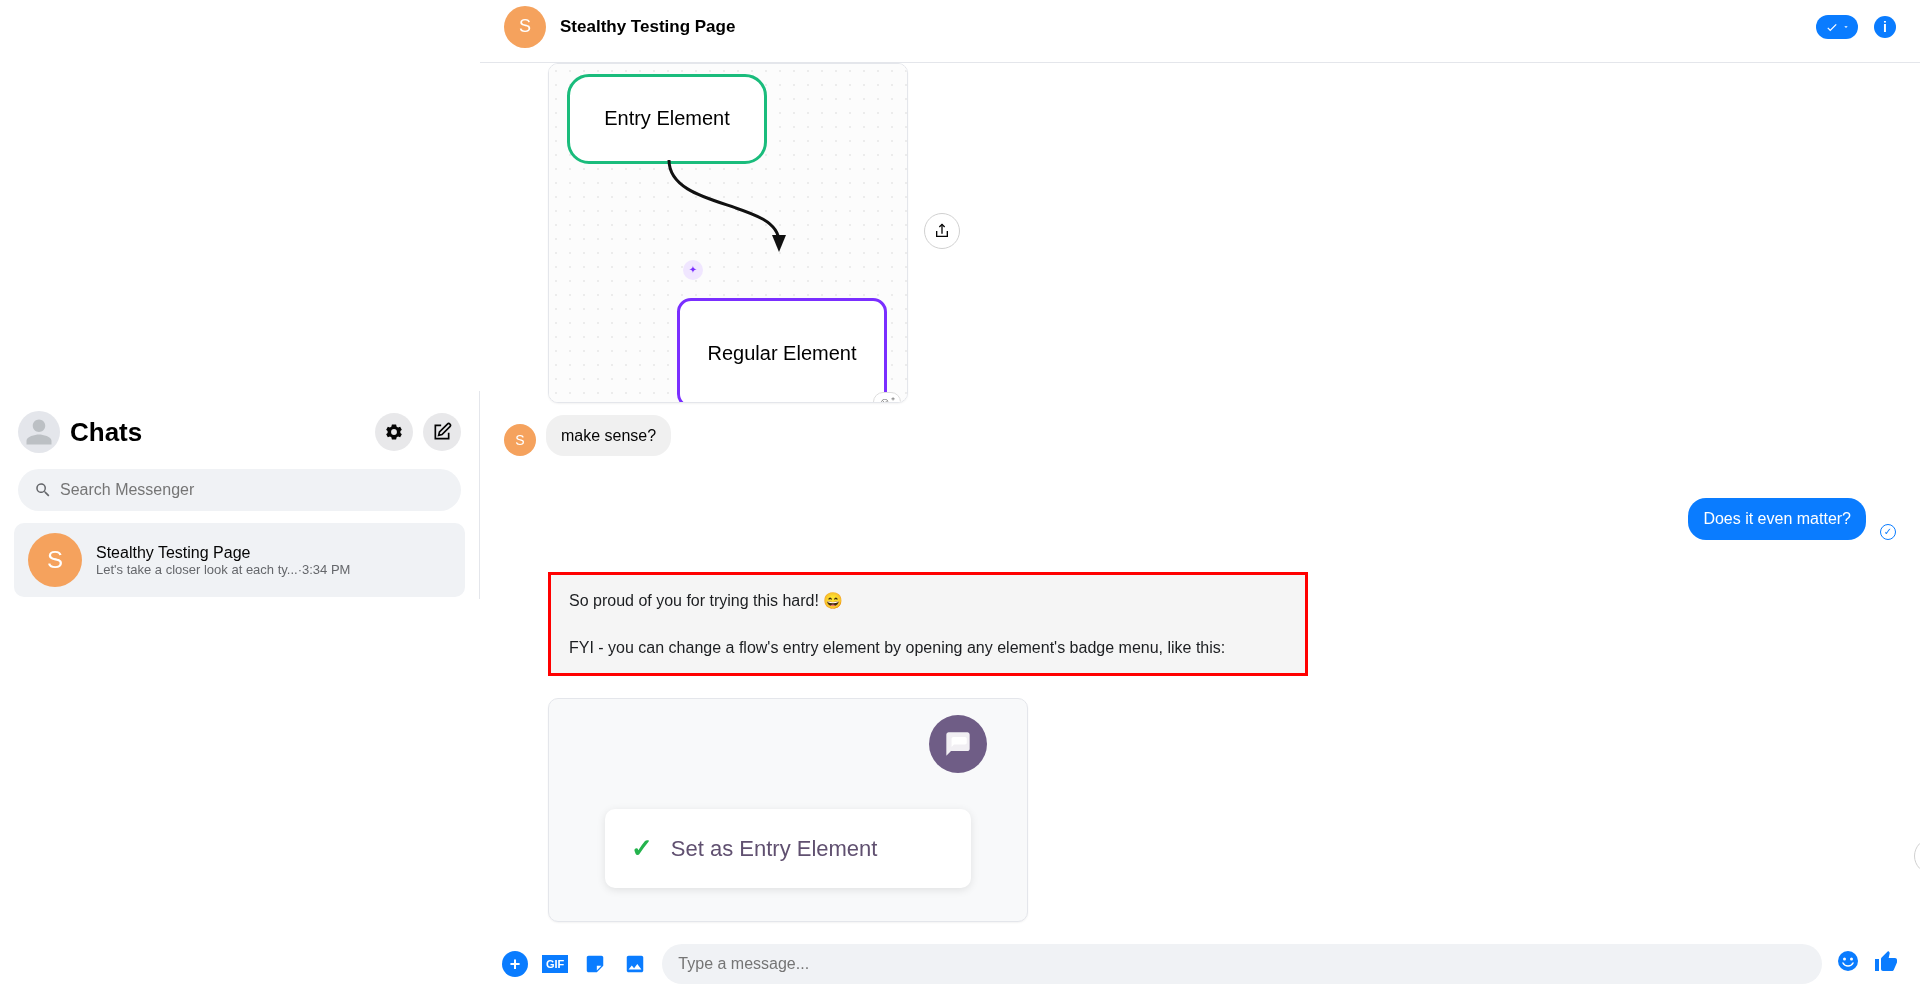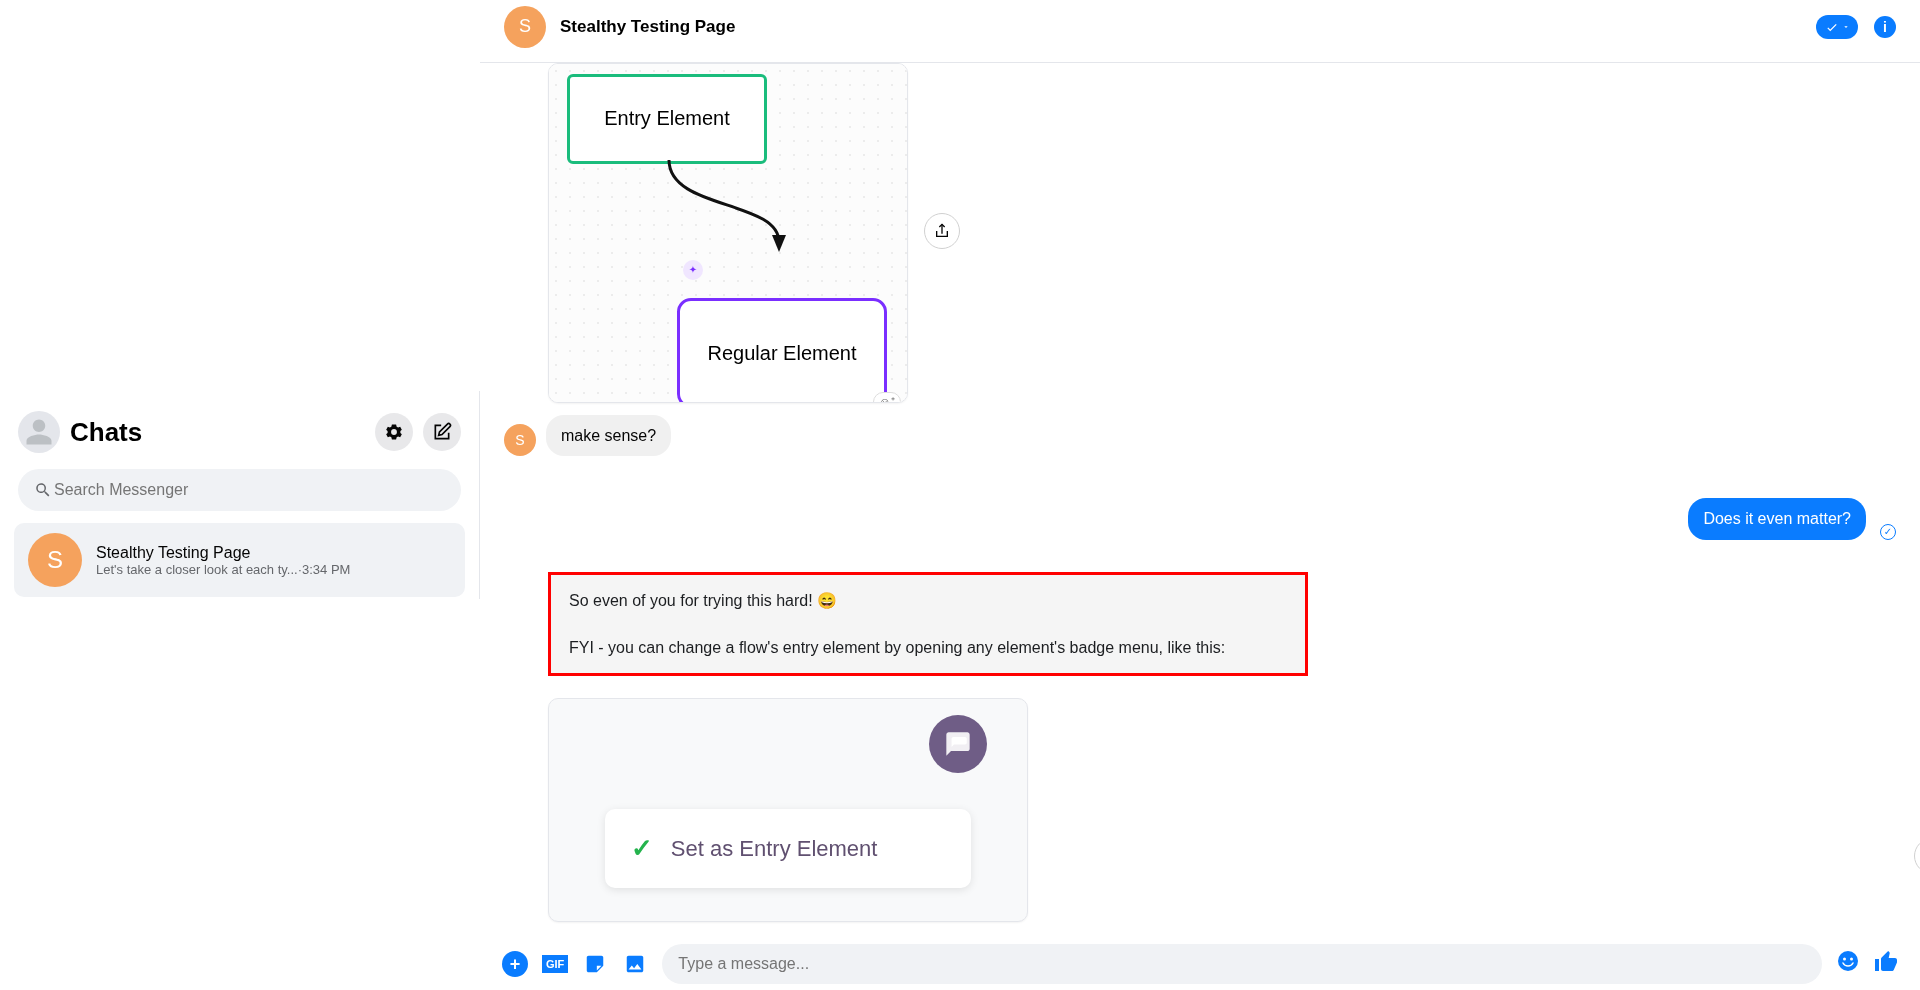--- a/index.html
+++ b/index.html
@@ -8,21 +8,21 @@
 .app { display: flex; height: 100%; align-items: center; }
 
 
 .sidebar { width: 480px; border-right: 1px solid #e4e6eb; display: flex; flex-direction: column; }
 .sb-header { display: flex; align-items: center; padding: 20px 18px 10px; gap: 10px; }
 .sb-avatar-placeholder { width: 42px; height: 42px; border-radius: 50%; background: #e4e6eb; display: flex; align-items: center; justify-content: center; }
 .sb-avatar-placeholder svg { fill: #bcc0c4; }
 .sb-title { font-size: 26px; font-weight: 700; flex: 1; }
 .sb-actions { display: flex; gap: 10px; }
 .sb-icon-btn { width: 38px; height: 38px; border-radius: 50%; background: #e8e8ea; display: flex; align-items: center; justify-content: center; cursor: pointer; }
-.sb-search { margin: 6px 18px 10px; background: #f0f2f5; border-radius: 50px; height: 42px; display: flex; align-items: center; padding: 0 16px; gap: 2px; }
+.sb-search { margin: 6px 18px 10px; background: #f0f2f5; border-radius: 50px; height: 42px; display: flex; align-items: center; padding: 0 16px; gap: 8px; }
 .sb-search input { border: none; background: transparent; outline: none; font-size: 16px; flex: 1; color: #606770; }
 .sb-search svg { fill: #65676b; }
 
 .conv-list { flex: 1; padding: 2px 14px; }
 .conv-item { display: flex; align-items: center; gap: 14px; padding: 10px 14px; border-radius: 10px; cursor: pointer; }
 .conv-item.active { background: #f0f2f5; }
 .conv-avatar { width: 54px; height: 54px; border-radius: 50%; background: #f5a25d; display: flex; align-items: center; justify-content: center; color: #fff; font-size: 24px; font-weight: 500; }
 .conv-text { flex: 1; min-width: 0; }
 .conv-name { font-size: 16px; color: #050505; }
 .conv-sub { font-size: 13px; color: #65676b; display: flex; align-items: center; }
@@ -48,21 +48,21 @@
 .bubble.blue { background: #0a7cff; color: #fff; }
 
 
 .attach { background: #fff; border: 1px solid #e4e6eb; border-radius: 10px; box-shadow: 0 1px 2px rgba(0,0,0,0.05); overflow: hidden; position: relative; }
 .share-btn { width: 36px; height: 36px; border-radius: 50%; border: 1px solid #d0d0d0; background: #fff; display: flex; align-items: center; justify-content: center; cursor: pointer; position: absolute; }
 
 
 .attach1-wrap { display: flex; align-items: flex-start; }
 .attach1 { width: 360px; height: 340px; border-radius: 10px; overflow: hidden; border: 1px solid #e4e6eb; position: relative; margin-left: 44px; }
 .diagram-grid { position: absolute; inset: 0; background: #fcfcfc; background-image: radial-gradient(#ececec 1px, transparent 1px); background-size: 14px 14px; }
-.box-entry { position: absolute; left: 18px; top: 10px; width: 200px; height: 90px; border: 3px solid #1abc7c; border-radius: 6px; display: flex; align-items: center; justify-content: center; font-size: 20px; font-weight: 500; background: #fff; }
+.box-entry { position: absolute; left: 18px; top: 10px; width: 200px; height: 90px; border: 3px solid #1abc7c; border-radius: 22px; display: flex; align-items: center; justify-content: center; font-size: 20px; font-weight: 500; background: #fff; }
 .box-regular { position: absolute; left: 128px; top: 190px; width: 210px; height: 110px; border: 3px solid #7a2eff; border-radius: 14px; display: flex; align-items: center; justify-content: center; font-size: 20px; font-weight: 500; text-align: center; background: #fff; line-height:1.2;margin-top:44px;}
 .arrow-svg { position: absolute; left: 110px; top: 96px; }
 .small-badge { position: absolute; left: 134px; top: 196px; width: 20px; height: 20px; border-radius: 50%; background: #f0e6ff; display: flex; align-items: center; justify-content: center; color:#7a2eff; font-size:10px;}
 .react-badge { position: absolute; right: 6px; bottom: -10px; width: 28px; height: 20px; background: #fff; border: 1px solid #ddd; border-radius: 12px; display:flex; align-items:center; justify-content:center; font-size:12px; color:#666;}
 
 
 .red-block { border: 3px solid #ff0000; background: #f5f5f5; padding: 14px 18px; margin: 20px 0 10px 44px; width: 760px; font-size: 16px; color: #1c1e21; line-height: 1.45; }
 .red-block .p2 { margin-top: 24px; }
 
 
@@ -176,21 +176,21 @@
         <div class="msg-avatar-sm">S</div>
         <div class="bubble gray">make sense?</div>
       </div>
 
       <div class="msg-row outgoing" style="margin-top:30px;">
         <div class="bubble blue">Does it even matter?</div>
         <div class="delivered">✓</div>
       </div>
 
       <div class="red-block">
-        <div>So even of you for trying this hard! 😄</div>
+        <div>So proud of you for trying this hard! 😄</div>
         <div class="p2">FYI - you can change a flow's entry element by opening any element's badge menu, like this:</div>
       </div>
 
       <div class="attach2-wrap">
         <div class="attach2 attach">
           <div class="att2-bubble">
             <svg width="28" height="28" viewBox="0 0 24 24" fill="#fff">
                 <path d="M20 2H4c-1.1 0-2 .9-2 2v18l4-4h14c1.1 0 2-.9 2-2V4c0-1.1-.9-2-2-2z" opacity="0.9"></path>
                 <path d="M18 6H8c-.8 0-1.5.7-1.5 1.5v7l2-2h9.5c.8 0 1.5-.7 1.5-1.5v-3.5C19.5 6.7 18.8 6 18 6z" fill="#fff"></path>
               </svg>

